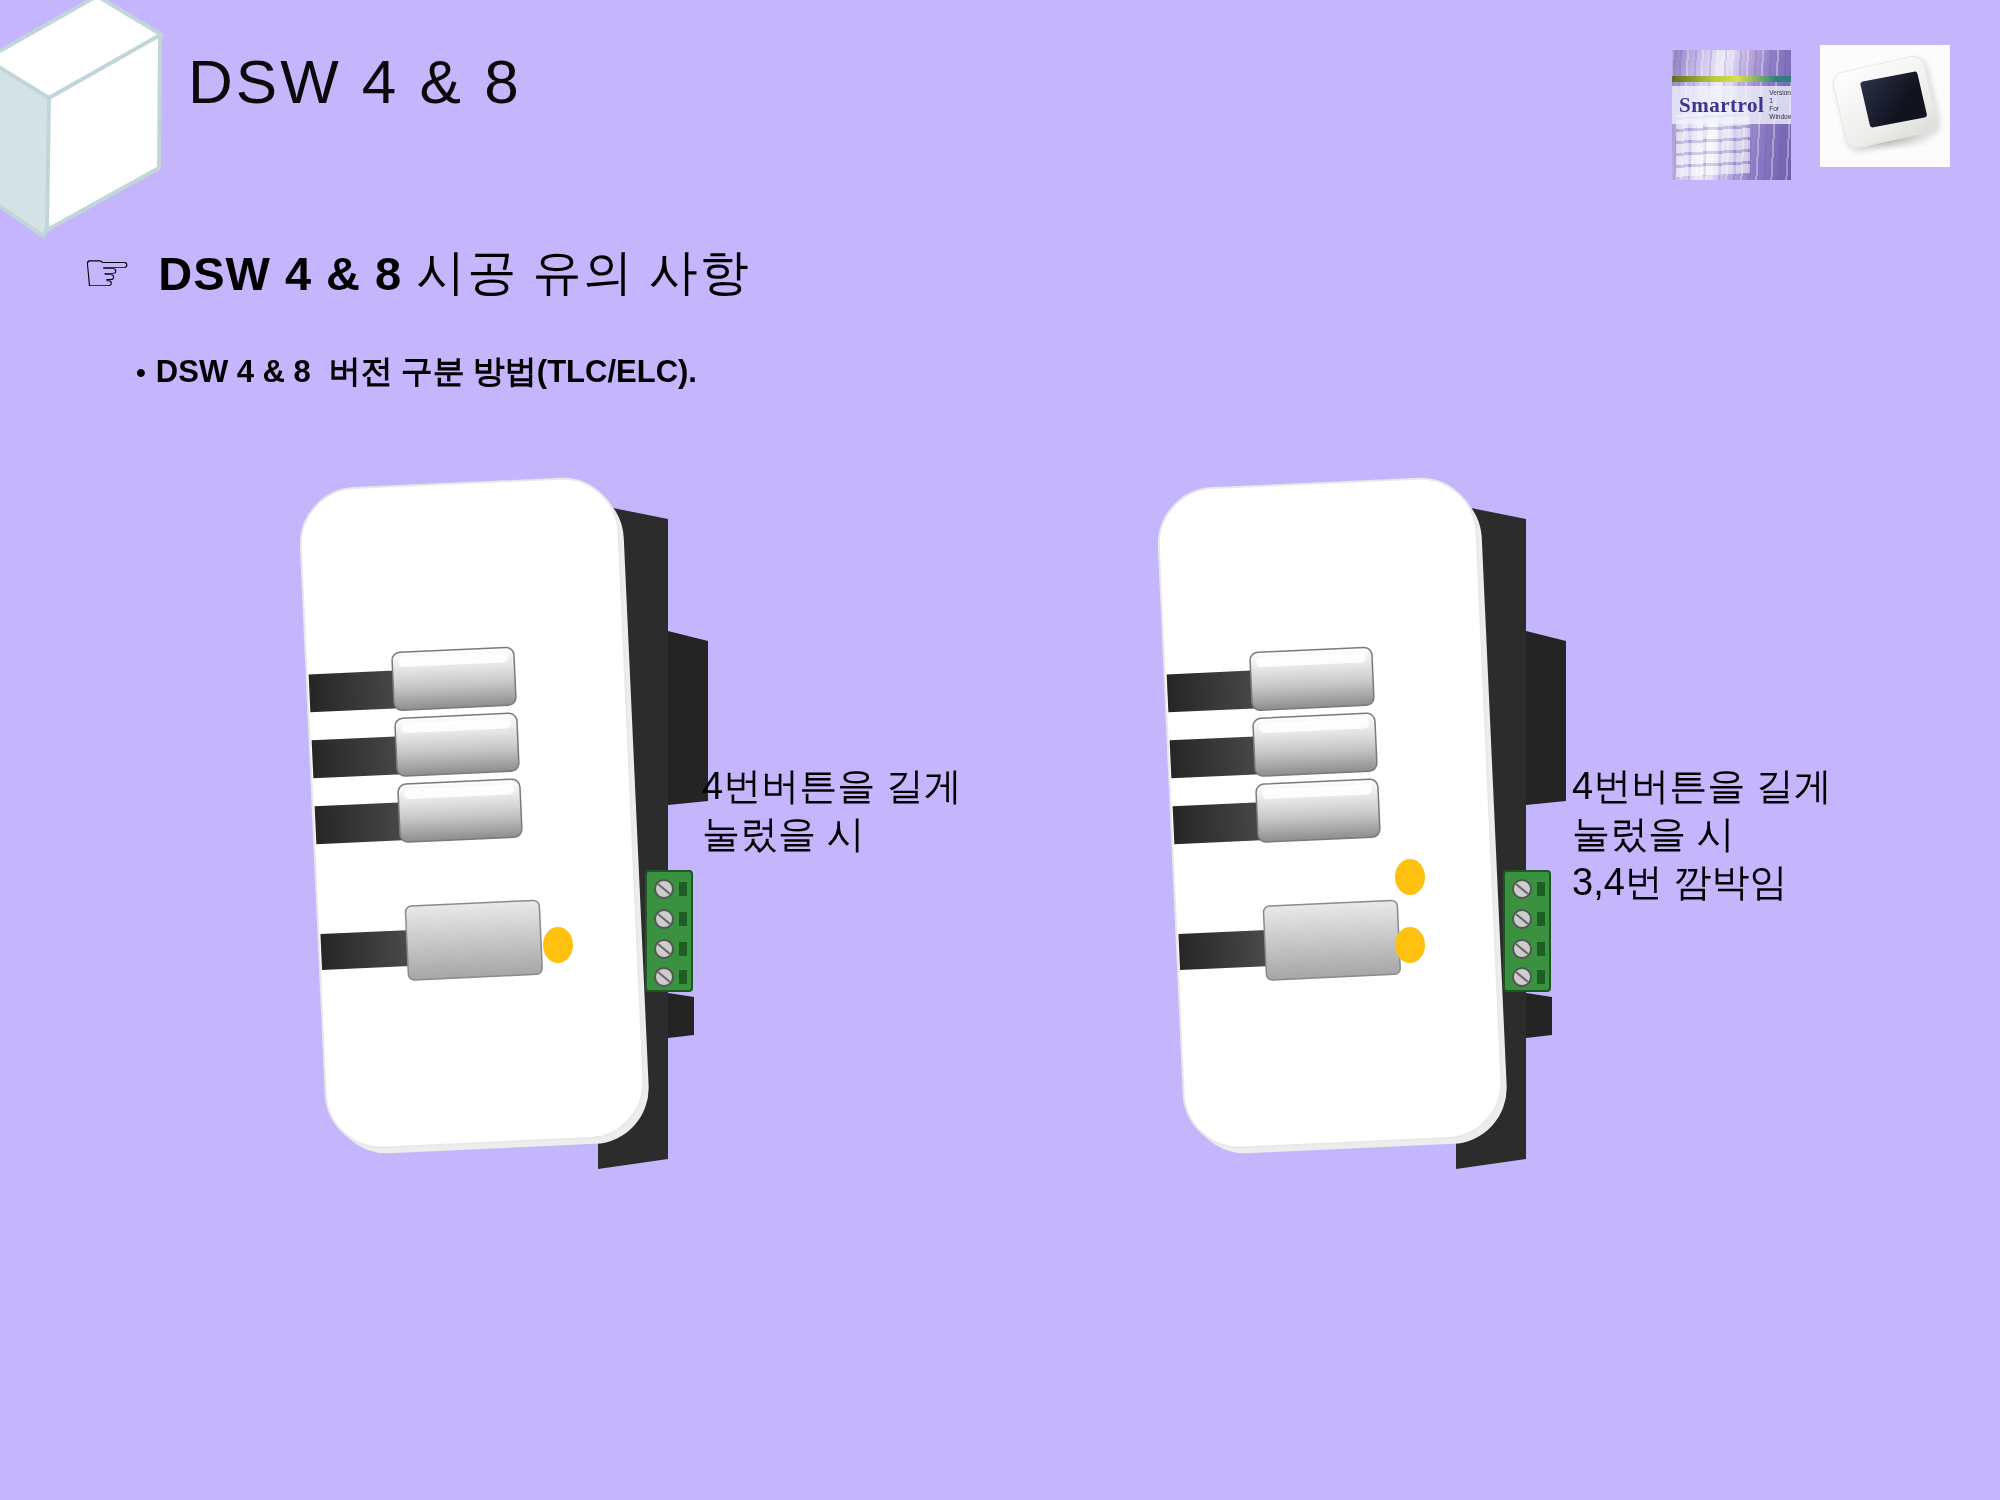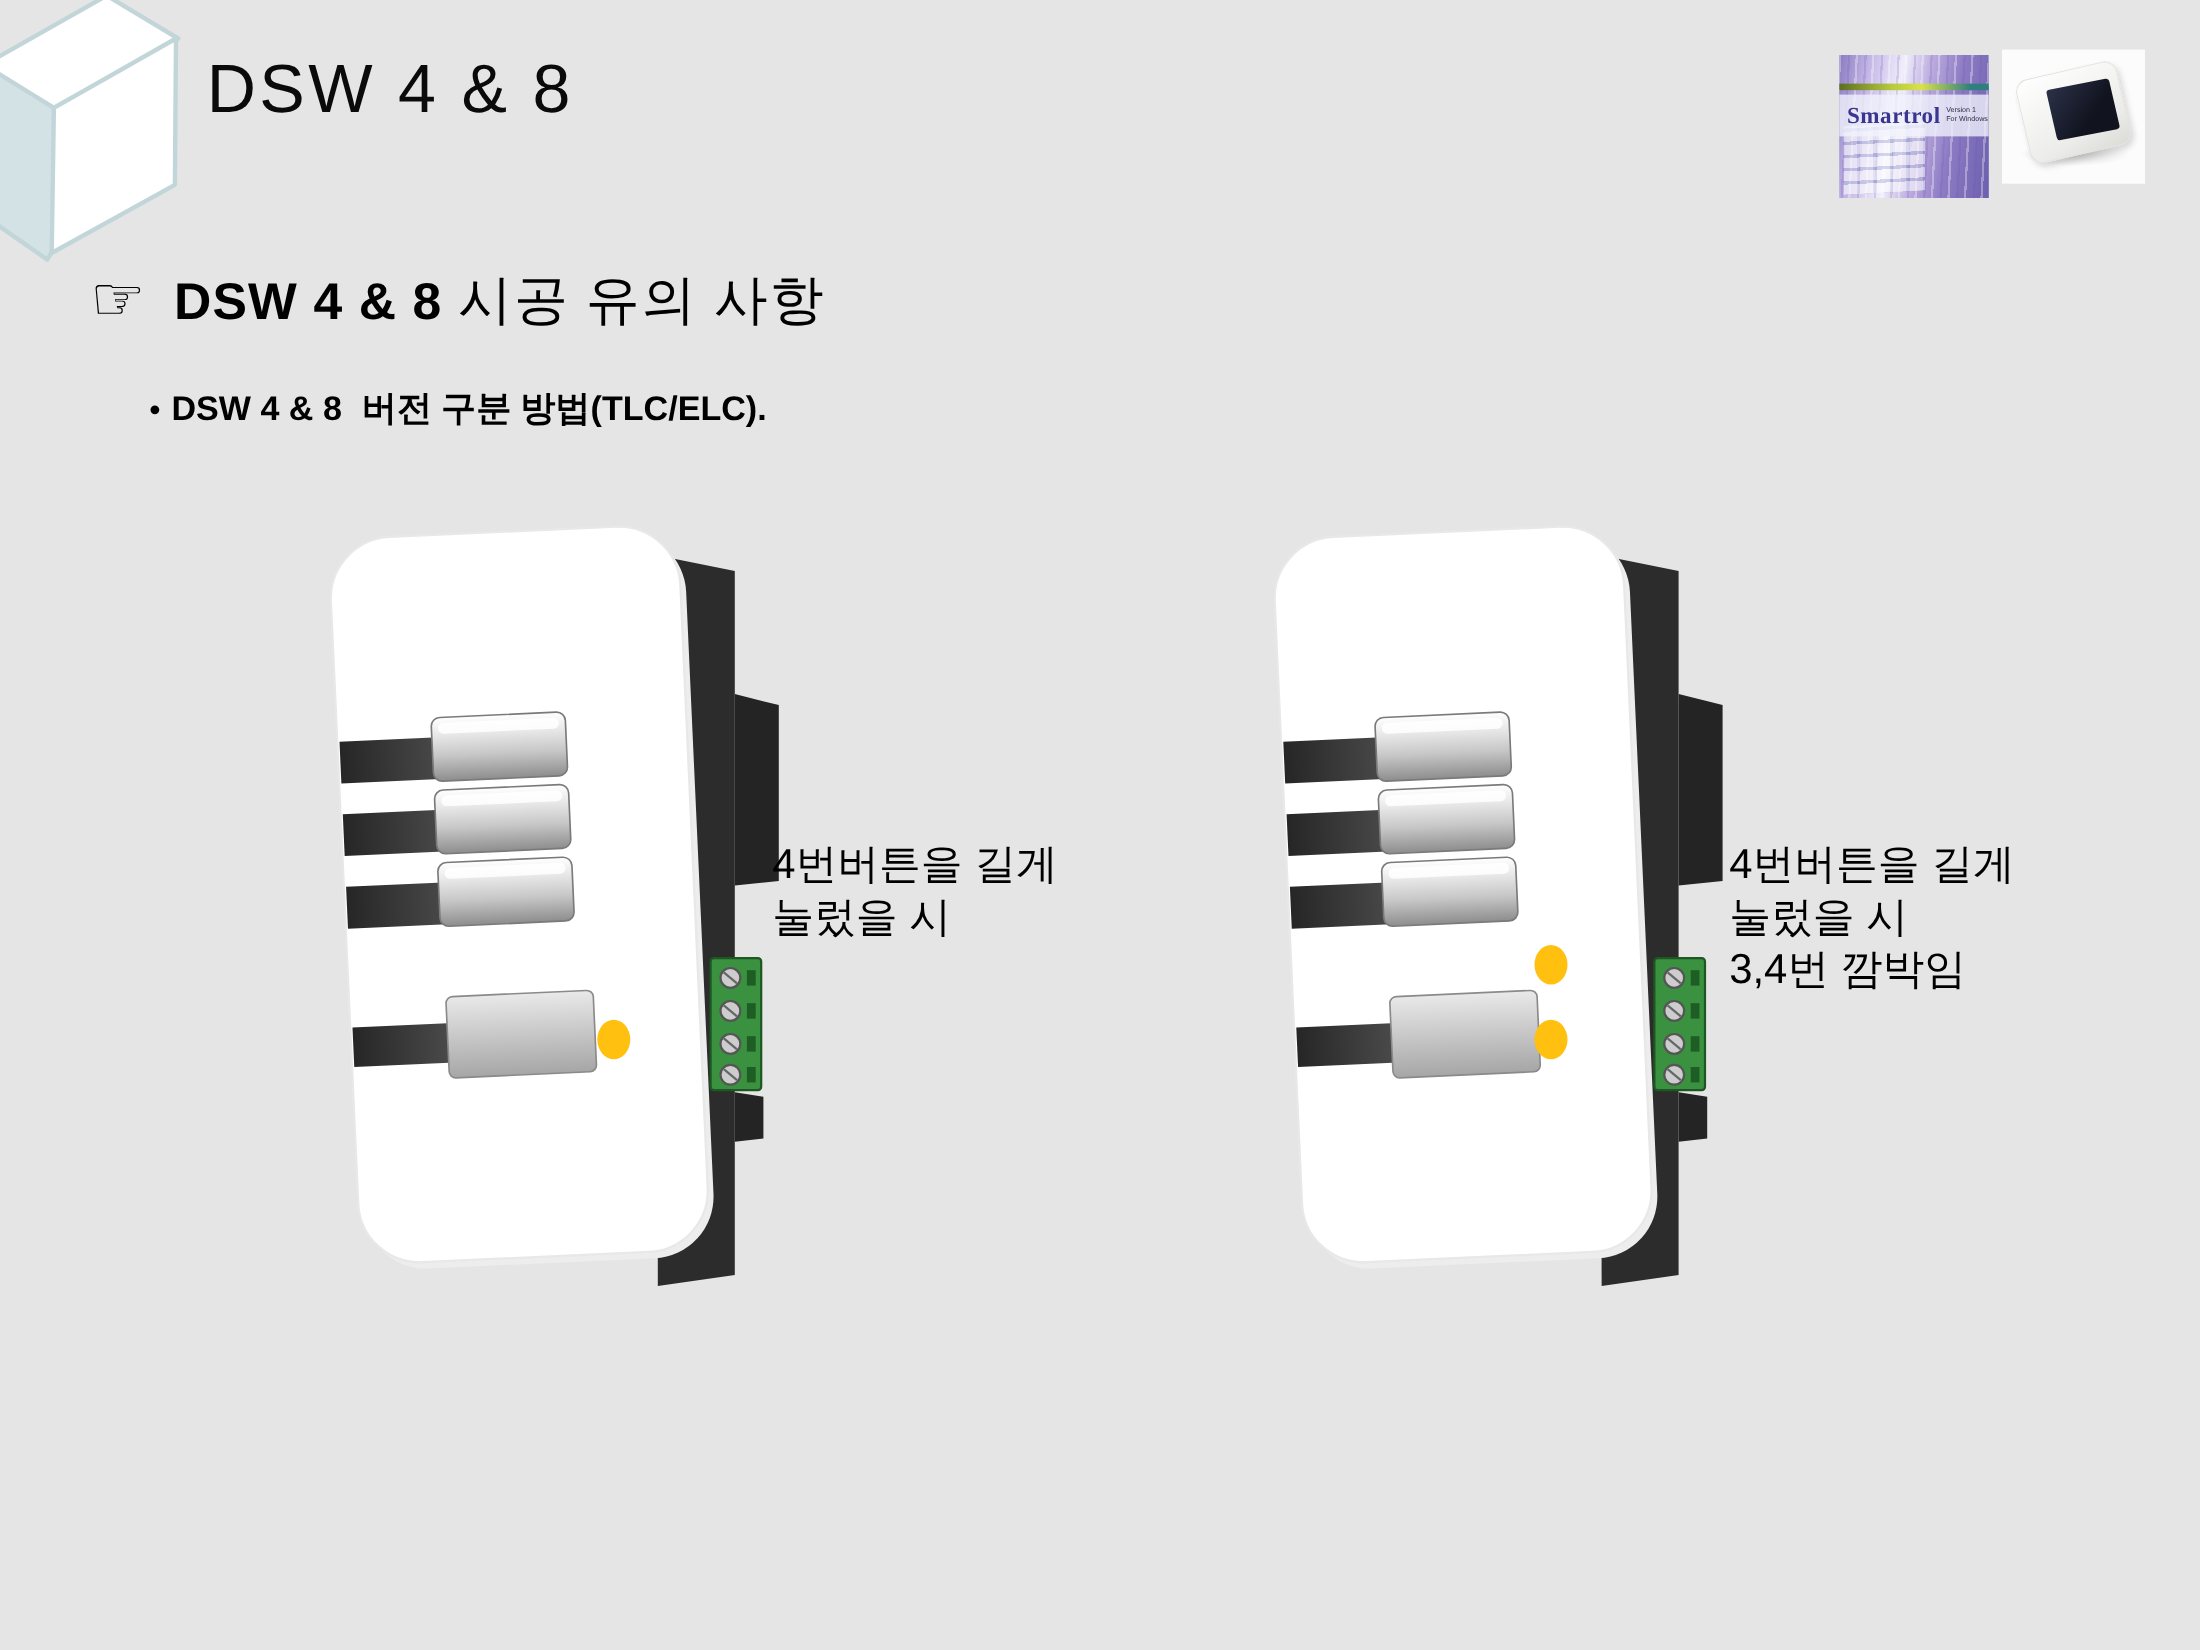--- a/index.html
+++ b/index.html
@@ -1,28 +1,28 @@
 <!DOCTYPE html>
 <html><head>
 <meta charset="utf-8">
 <style>
   html,body{margin:0;padding:0;background:#fff;}
-  .slide{position:relative;width:2000px;height:1500px;background:#e5e5e5;overflow:hidden;
+  .slide{position:relative;width:2000px;height:1500px;background:#c4b5fd;overflow:hidden;
          font-family:"Liberation Sans",sans-serif;}
 
   
   .cube{position:absolute;left:0;top:0;}
 
   
   .title{position:absolute;left:188px;top:46px;margin:0;font-weight:400;
          font-size:62px;letter-spacing:3px;color:#0a0a0a;
          font-family:"Liberation Sans",sans-serif;}
 
   
-  .smartrol{position:absolute;left:1672px;top:50px;width:136px;height:130px;overflow:hidden;
+  .smartrol{position:absolute;left:1672px;top:50px;width:119px;height:130px;overflow:hidden;
             background:linear-gradient(100deg,#8a7cc0 0%,#c3b6e6 18%,#f0eefb 38%,#b9a9dd 55%,#8d7cc4 72%,#6d5fae 100%);}
   .smartrol .streaks{position:absolute;inset:0;opacity:.65;
             background:repeating-linear-gradient(93deg,rgba(255,255,255,.5) 0 2px,rgba(255,255,255,0) 2px 8px,rgba(110,80,170,.3) 8px 10px,rgba(255,255,255,0) 10px 15px);}
   .smartrol .stripe{position:absolute;left:0;top:26px;width:100%;height:6px;
             background:linear-gradient(90deg,#5c6e22,#b7c93e 35%,#d8e24c 55%,#2f7f7e 88%);}
   .smartrol .band{position:absolute;left:0;top:36px;width:100%;height:38px;
             background:rgba(241,243,252,.78);display:flex;align-items:center;}
   .smartrol .wordmark{font-family:"Liberation Serif",serif;font-weight:700;
             font-size:21px;color:#3a3690;padding-left:7px;letter-spacing:.5px;}
   .smartrol .side{margin-left:5px;font-size:6.5px;line-height:8px;color:#2d2d44;}

